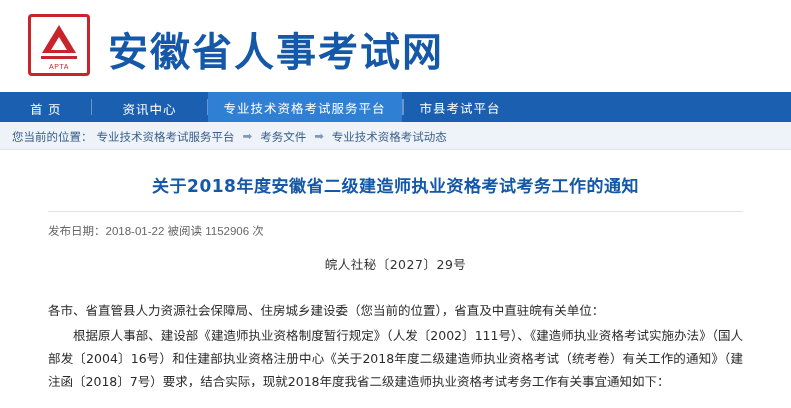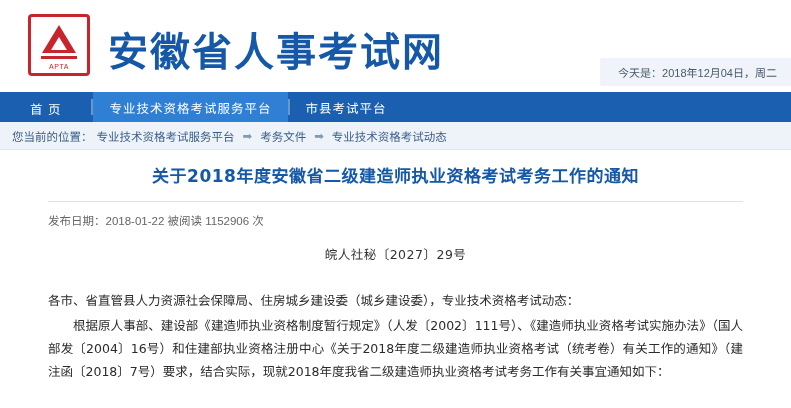--- a/index.html
+++ b/index.html
@@ -146,21 +146,21 @@
 
   
   .article {
     padding: 0 48px;
   }
   .article-title {
     text-align: center;
     font-size: 17px;
     font-weight: bold;
     color: #1558a8;
-    margin-top: 12px;
+    margin-top: 22px;
     letter-spacing: 0.5px;
     font-family: "DejaVu Sans", sans-serif;
   }
   .rule {
     margin-top: 14px;
     border-top: 1px solid #e2e2e2;
   }
   .meta {
     font-size: 11.5px;
     color: #666;
@@ -193,26 +193,26 @@
   <div class="header">
     <div class="logo-wrap">
       <div class="logo-box">
         <div class="logo-tri"></div>
         <div class="logo-tri-inner"></div>
         <div class="logo-bar"></div>
         <div class="logo-text">APTA</div>
       </div>
     </div>
     <div class="site-title">安徽省人事考试网</div>
-    <div class="date-bar">今天是：2018年12月04日，周二</div>
   </div>
 
   <div class="nav">
     <div class="nav-item wide">首 页</div>
     <div class="nav-sep"></div>
+    <div class="nav-item wide">资讯中心</div>
     <div class="nav-sep"></div>
     <div class="nav-item active">专业技术资格考试服务平台</div>
     <div class="nav-sep"></div>
     <div class="nav-sep"></div>
     <div class="nav-item">市县考试平台</div>
   </div>
 
   <div class="breadcrumb">
     <span class="label">您当前的位置：</span>
     <span class="crumb">专业技术资格考试服务平台</span>
@@ -221,18 +221,18 @@
     <span class="arrow">➡</span>
     <span class="crumb">专业技术资格考试动态</span>
   </div>
 
   <div class="article">
     <div class="article-title">关于2018年度安徽省二级建造师执业资格考试考务工作的通知</div>
     <div class="rule"></div>
     <div class="meta">发布日期：2018-01-22 被阅读 1152906 次</div>
     <div class="doc-no">皖人社秘〔2027〕29号</div>
     <div class="body-text">
-      <p>各市、省直管县人力资源社会保障局、住房城乡建设委（城乡建设委），专业技术资格考试动态：</p>
+      <p>各市、省直管县人力资源社会保障局、住房城乡建设委（您当前的位置），省直及中直驻皖有关单位：</p>
       <p class="indent">根据原人事部、建设部《建造师执业资格制度暂行规定》（人发〔2002〕111号）、《建造师执业资格考试实施办法》（国人部发〔2004〕16号）和住建部执业资格注册中心《关于2018年度二级建造师执业资格考试（统考卷）有关工作的通知》（建注函〔2018〕7号）要求，结合实际，现就2018年度我省二级建造师执业资格考试考务工作有关事宜通知如下：</p>
     </div>
   </div>
 
 </div>
 
 </body></html>

